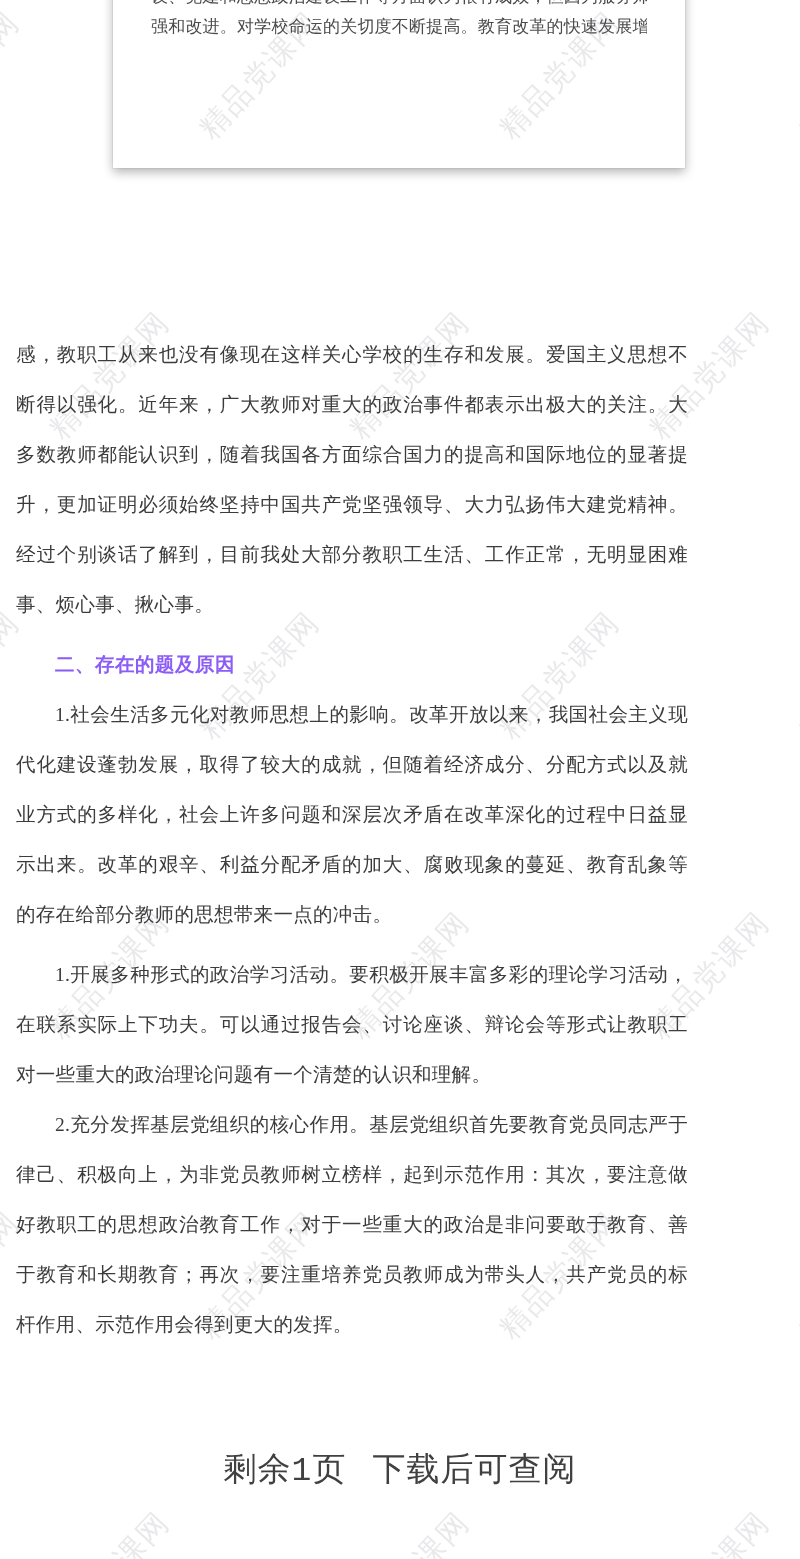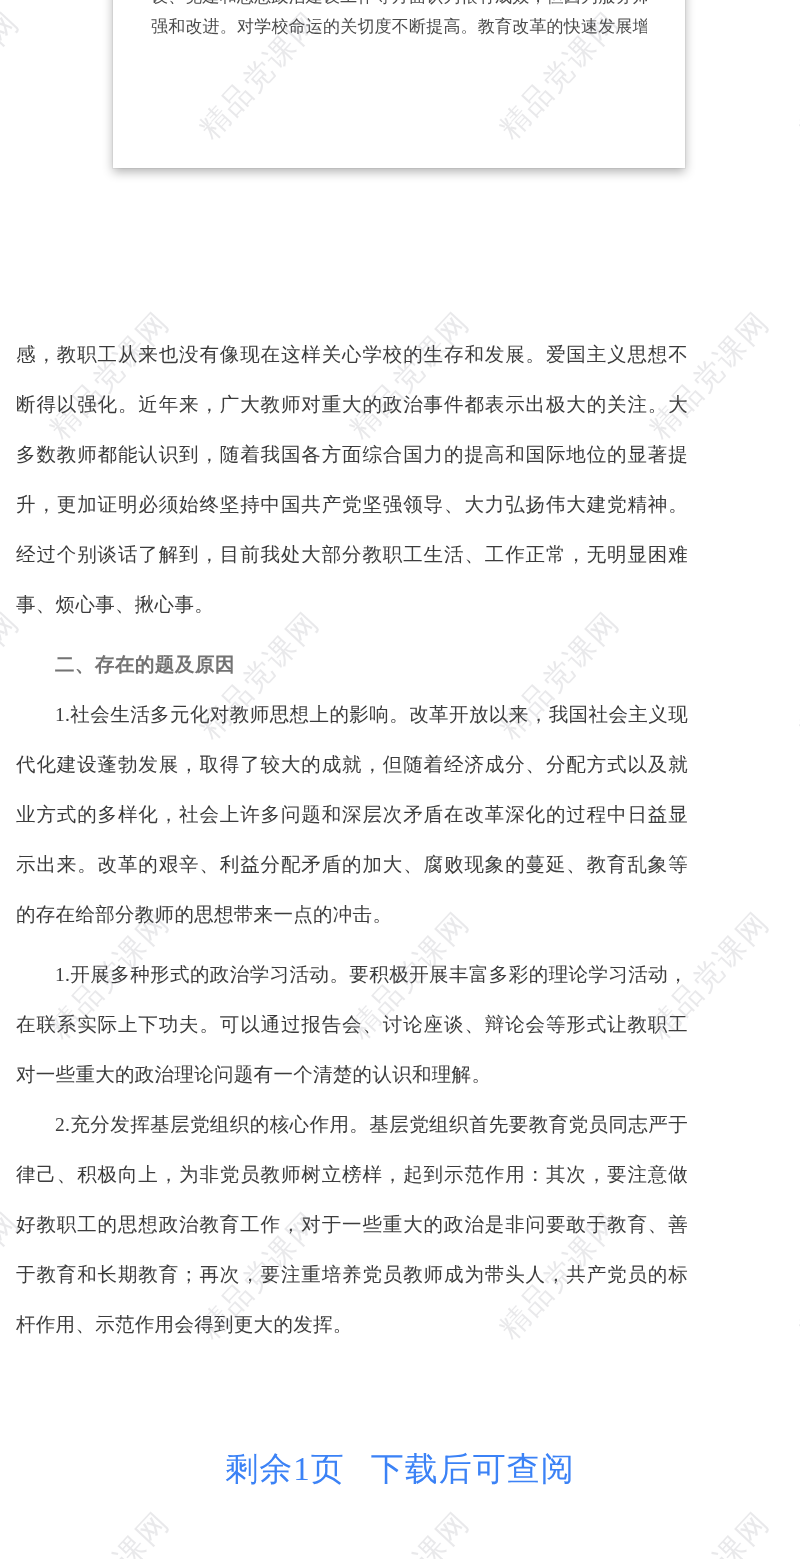--- a/index.html
+++ b/index.html
@@ -75,21 +75,21 @@
     letter-spacing: 0.3px;
   }
   .para.indent {
     text-indent: 2em;
   }
   .heading {
     font-size: 19.5px;
     line-height: 50px;
     margin: 0;
     font-weight: bold;
-    color: #737373;
+    color: #8b5cf6;
     text-indent: 2em;
     letter-spacing: 0.5px;
   }
   .spacer-xs { height: 10px; }
 
   
   .watermark-layer {
     position: absolute;
     inset: 0;
     pointer-events: none;
@@ -108,23 +108,23 @@
     letter-spacing: 2px;
   }
 
   
   .footer-note {
     position: absolute;
     left: 0;
     top: 1447px;
     width: 800px;
     text-align: center;
-    font-family: Liberation Serif, serif;
+    font-family: Liberation Mono, monospace;
     font-size: 33px;
-    color: #3b82f6;
+    color: #404040;
     letter-spacing: 1px;
     z-index: 8;
   }
   .footer-note .gap { display: inline-block; width: 26px; }
 </style>
 </head>
 <body>
 
 <div id="preview-root">
 

